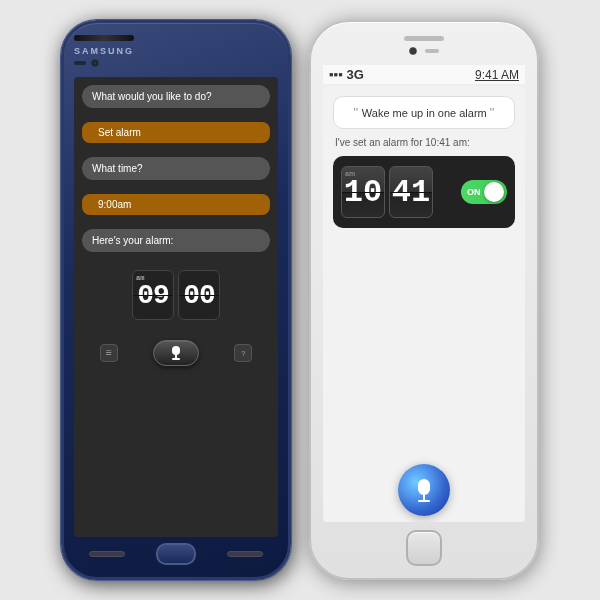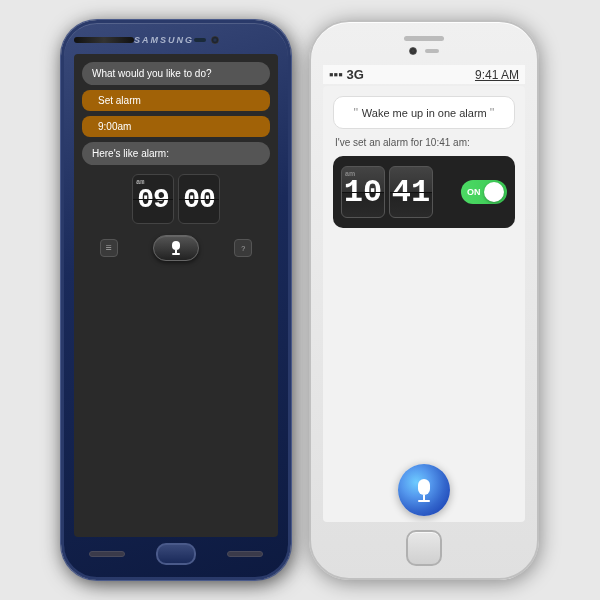--- a/index.html
+++ b/index.html
@@ -26,24 +26,23 @@
       display: flex;
       flex-direction: column;
       align-items: center;
       position: relative;
       padding: 12px 10px 10px;
     }
 
     .samsung-top-bar {
       width: 100%;
       display: flex;
-      flex-direction: row;
-      align-items: flex-end;
+      flex-direction: column;
+      align-items: flex-start;
       margin-bottom: 6px;
-      font-style: italic;
     }
 
     .samsung-speaker-grill {
       width: 60px;
       height: 6px;
       background: linear-gradient(90deg, #111 0%, #333 50%, #111 100%);
       border-radius: 3px;
       margin-bottom: 5px;
     }
 
@@ -114,21 +113,21 @@
 
     .samsung-screen {
       width: 100%;
       flex: 1;
       background: #2a2a2a;
       border-radius: 4px;
       display: flex;
       flex-direction: column;
       align-items: center;
       padding: 8px 8px 6px;
-      gap: 5px;
+      gap: 14px;
       overflow: hidden;
     }
 
     .voice-bubble {
       background: #555;
       border-radius: 14px;
       padding: 6px 10px;
       color: white;
       font-size: 10px;
       width: 100%;
@@ -527,25 +526,28 @@
   </div>
 
 
   <div class="samsung-screen">
     <div class="voice-bubble">
       <span>What would you like to do?</span>
     </div>
     <div class="voice-bubble input-bubble">
       <span>Set alarm</span>
     </div>
+    <div class="voice-bubble">
+      <span>What time?</span>
+    </div>
     <div class="voice-bubble input-bubble">
       <span>9:00am</span>
     </div>
     <div class="voice-bubble">
-      <span>Here's like alarm:</span>
+      <span>Here's your alarm:</span>
     </div>
 
     <div class="flip-clock-android">
       <div class="flip-digit-android">
         <span class="am-label-android">am</span>
         <span style="letter-spacing:-1px;">09</span>
       </div>
       <div class="flip-digit-android">
         <span style="letter-spacing:-1px;">00</span>
       </div>

